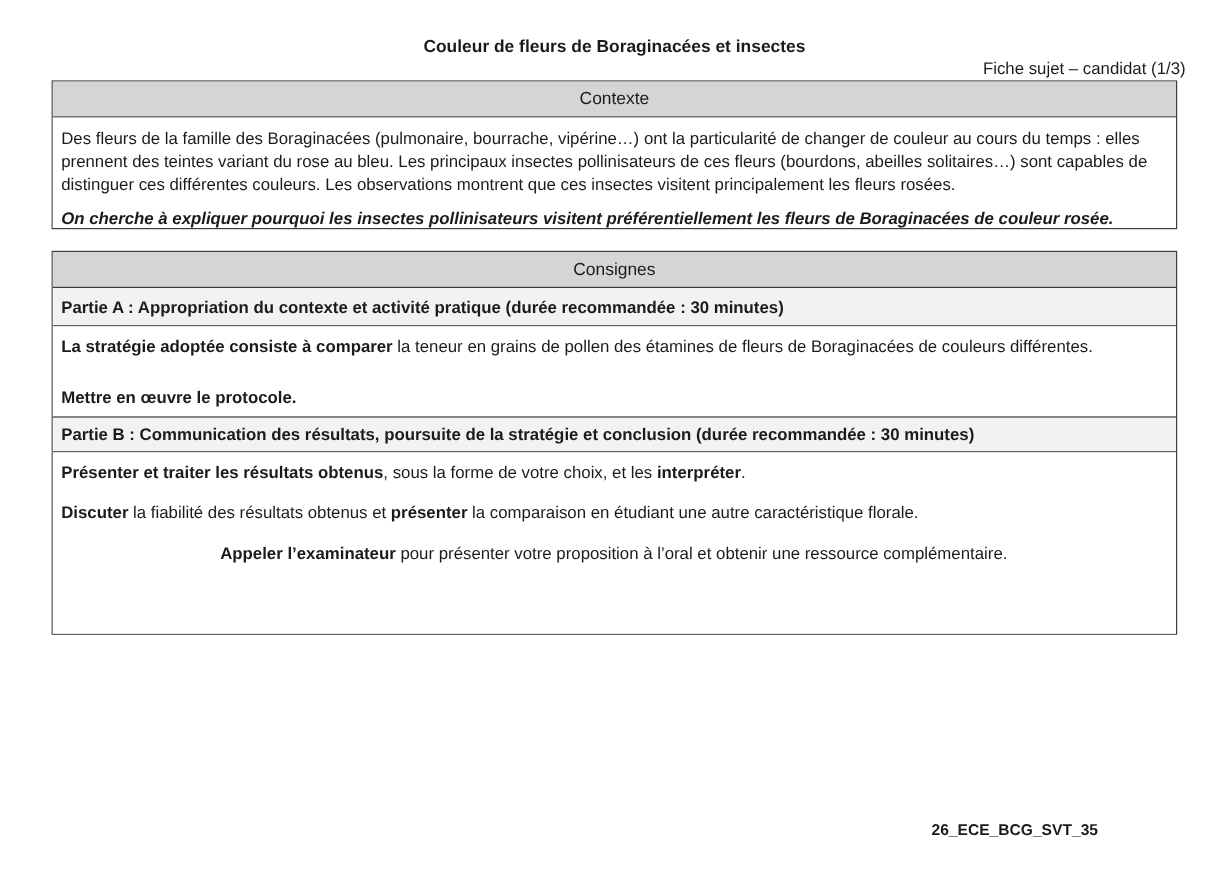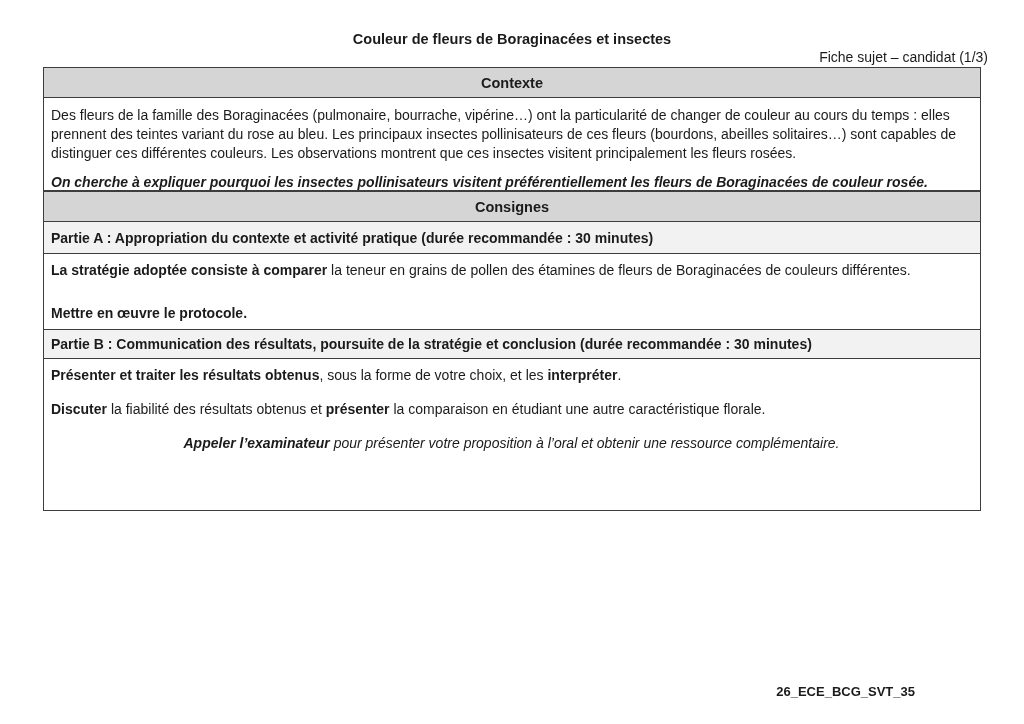--- a/index.html
+++ b/index.html
@@ -35,40 +35,40 @@
     font-size: 14px;
     line-height: 17px;
   }
   .box {
     margin-left: 43px;
     width: 938px;
     border: 1px solid var(--border);
     background: #ffffff;
   }
   .contexte-box { margin-top: 1px; }
-  .consignes-box { }
+  .consignes-box { margin-top: 18px; }
   .box-header {
     height: 30px;
     line-height: 30px;
     text-align: center;
-    font-weight: bold;
+    font-weight: normal;
     font-size: 14.5px;
     background: var(--header_bg);
     border-bottom: 1px solid var(--border);
   }
   .box-body {
     padding: 8px 8px 0 7px;
     font-size: 14px;
     line-height: 19px;
     background: #ffffff;
   }
   .contexte-body { height: 92px; }
   .para { margin: 0; }
   .bold { font-weight: bold; }
-  .italic { font-style: italic; }
+  .italic { }
   .centered { text-align: center; }
   .contexte-body .para-problem { margin-top: 10px; font-style: italic; }
   .part-row {
     height: 32px;
     display: flex;
     align-items: center;
     padding: 0 7px;
     font-weight: bold;
     font-size: 14px;
     background: var(--subheader_bg);

